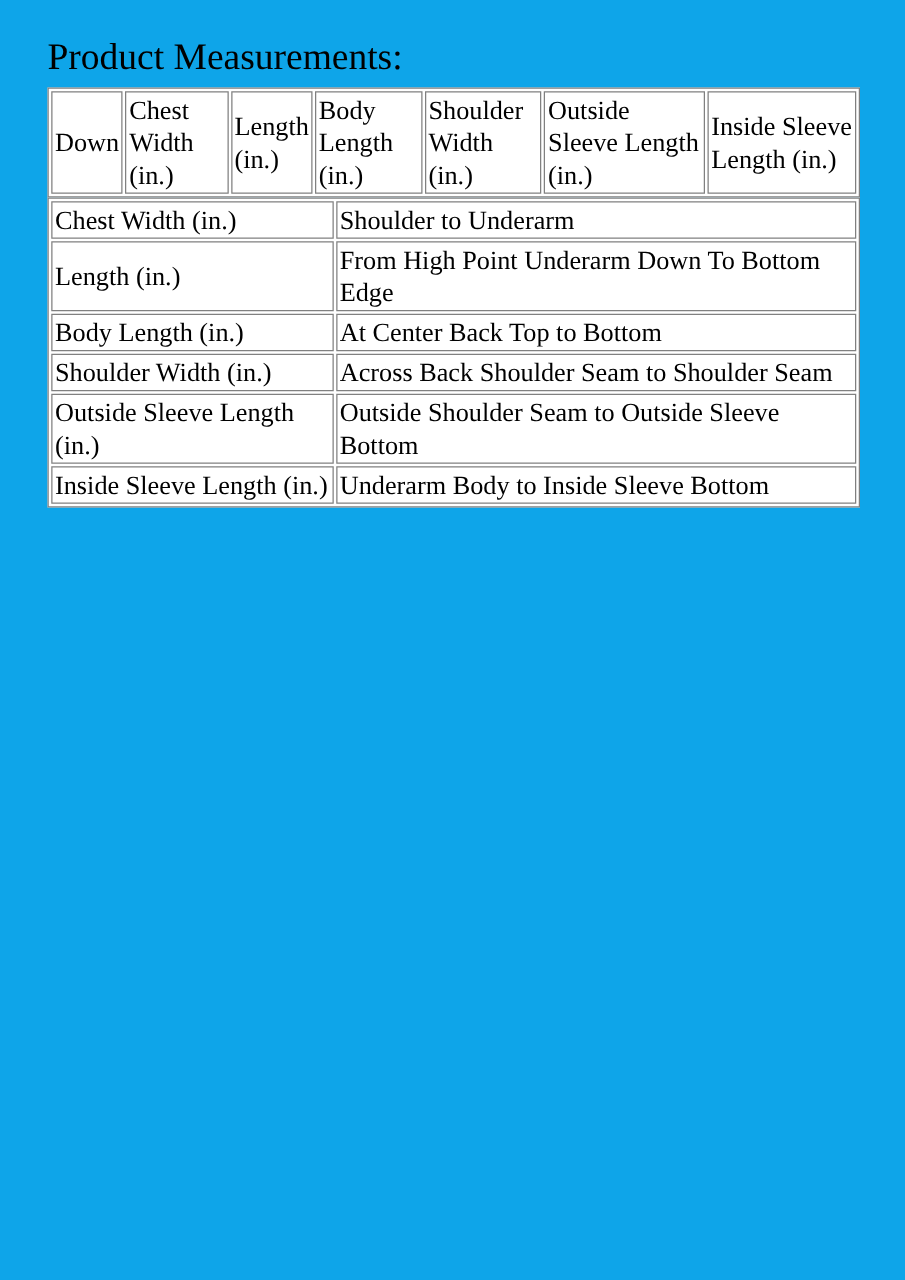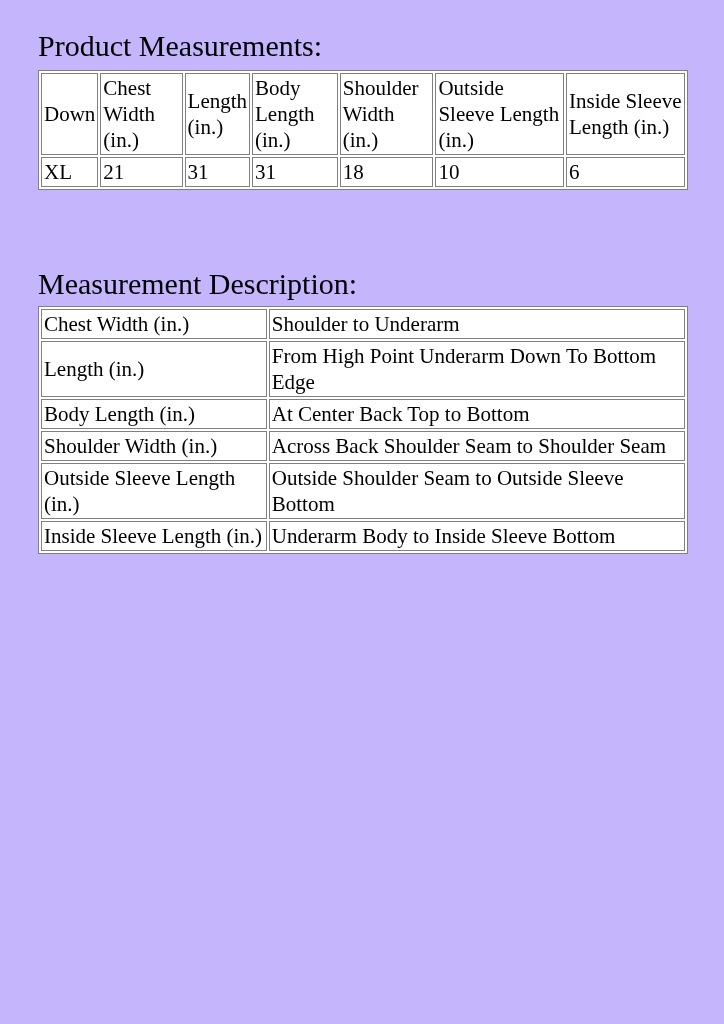--- a/index.html
+++ b/index.html
@@ -4,21 +4,21 @@
 <style>
   html, body {
     margin: 0;
     padding: 0;
     background: #ffffff;
   }
   .page {
     position: relative;
     width: 724px;
     height: 1024px;
-    background: #c4b5fd;
+    background: #0ea5e9;
     color: #000000;
     font-family: "Liberation Serif", "DejaVu Serif", serif;
     box-sizing: border-box;
     padding: 28px 36px 0 38px;
     overflow: hidden;
   }
   .section-title {
     font-size: 30px;
     font-weight: normal;
     line-height: 35px;
@@ -78,33 +78,23 @@
     <tbody>
       <tr>
         <td>Down</td>
         <td>Chest Width (in.)</td>
         <td>Length (in.)</td>
         <td>Body Length (in.)</td>
         <td>Shoulder Width (in.)</td>
         <td>Outside Sleeve Length (in.)</td>
         <td>Inside Sleeve Length (in.)</td>
       </tr>
-      <tr>
-        <td>XL</td>
-        <td>21</td>
-        <td>31</td>
-        <td>31</td>
-        <td>18</td>
-        <td>10</td>
-        <td>6</td>
-      </tr>
     </tbody>
   </table>
 
-  <h1 class="section-title second">Measurement Description:</h1>
 
   <table class="data-table">
     <colgroup>
       <col class="c-label">
         <col class="c-desc">
     </colgroup>
     <tbody>
       <tr>
         <td>Chest Width (in.)</td>
         <td>Shoulder to Underarm</td>

